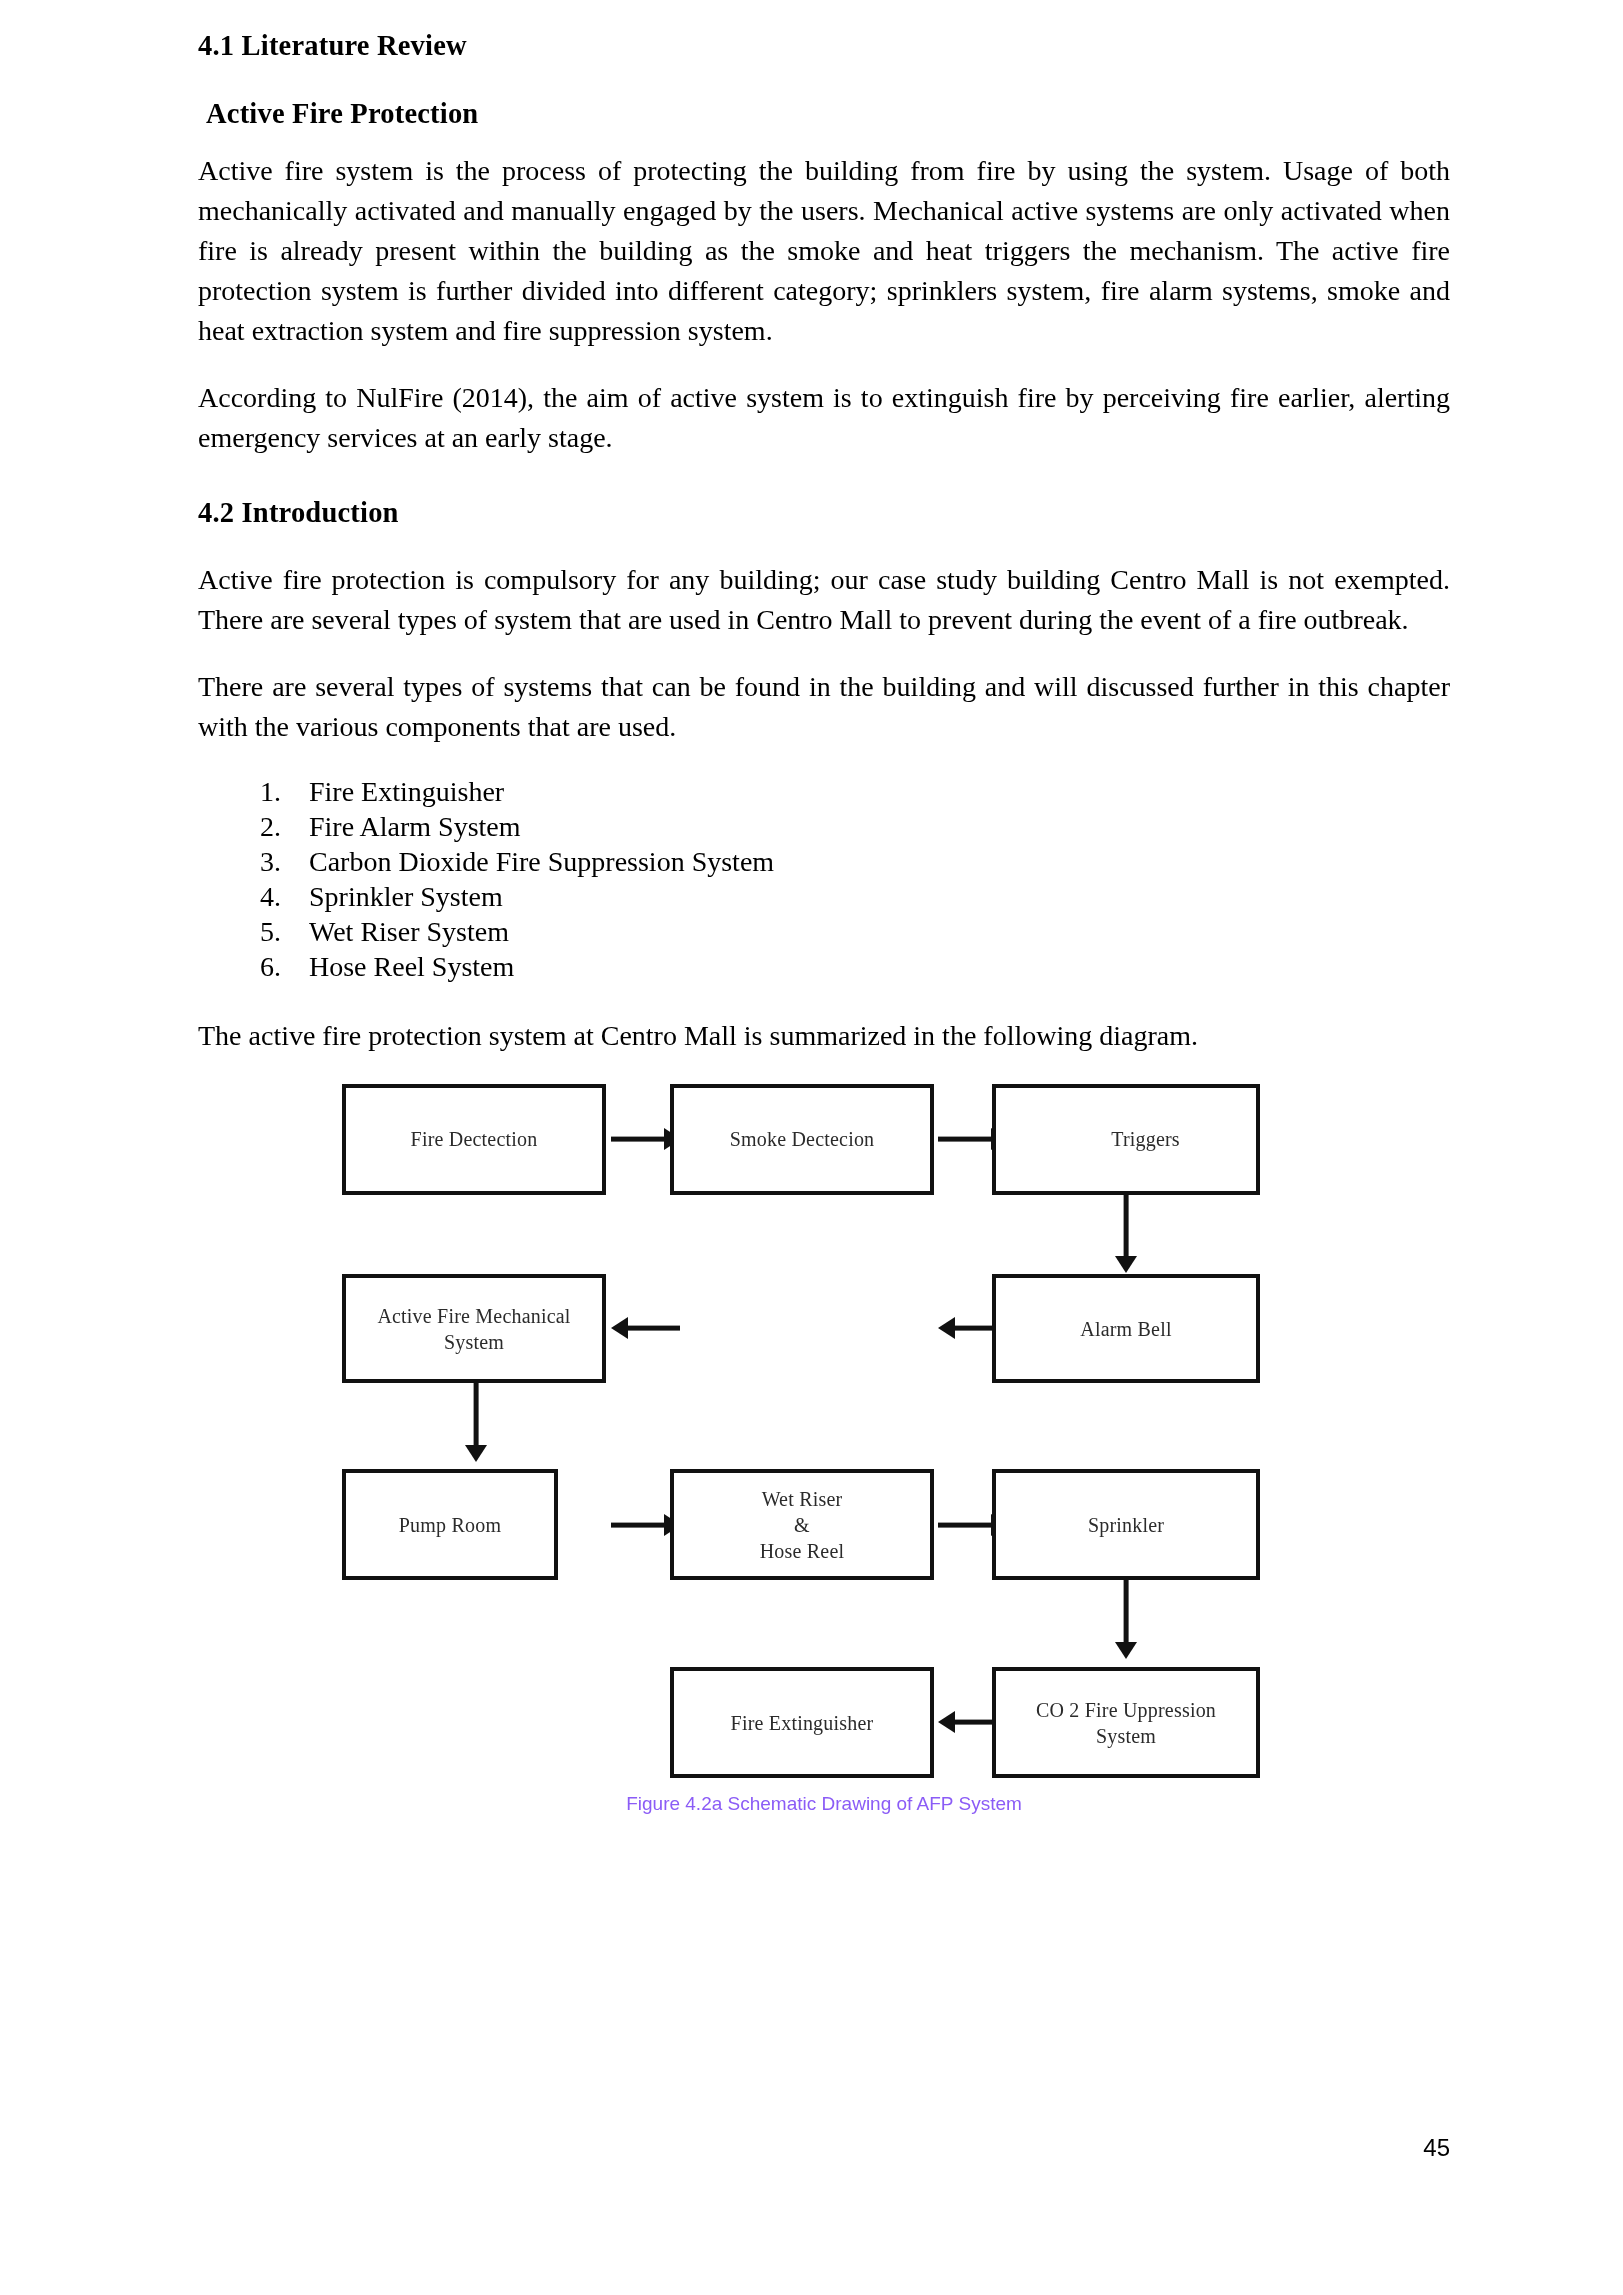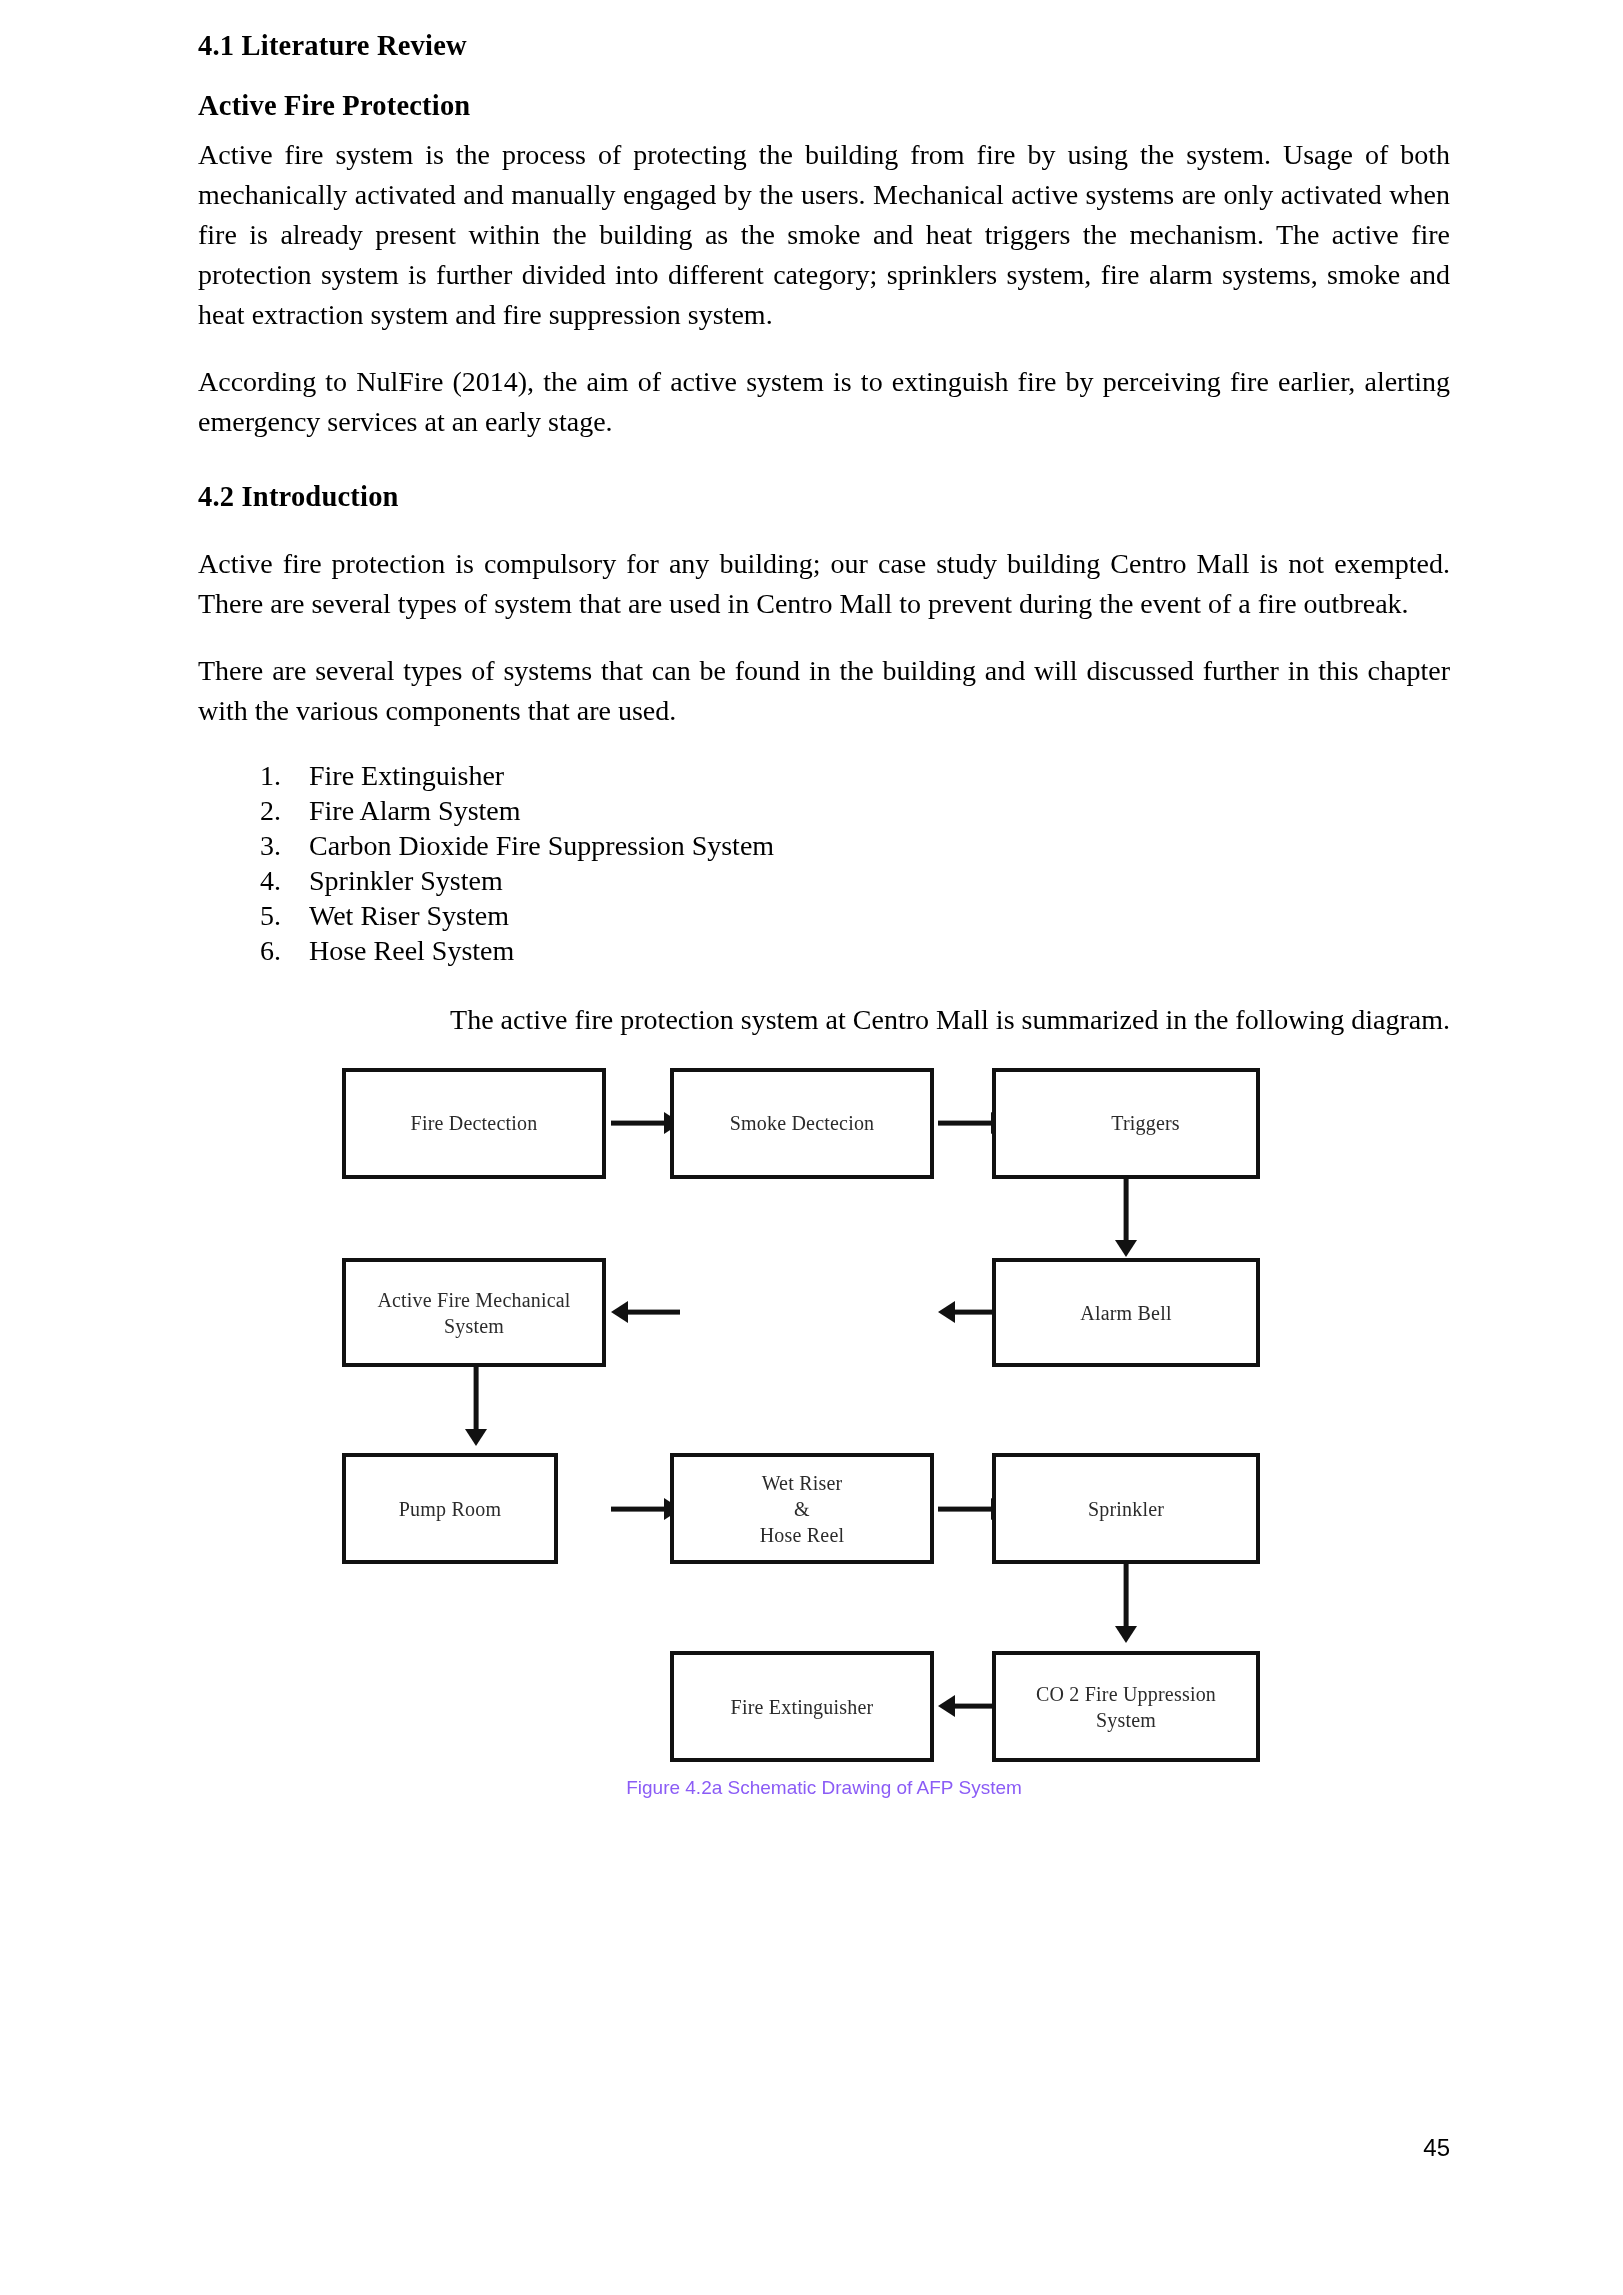--- a/index.html
+++ b/index.html
@@ -30,34 +30,34 @@
     font-size: 28.5px;
     line-height: 1.35;
     margin: 0;
     letter-spacing: 0.2px;
   }
   .h-sub {
     font-family: "Liberation Serif", serif;
     font-weight: bold;
     font-size: 28.5px;
     line-height: 1.35;
-    margin: 0;
+    margin: 8px;
     letter-spacing: 0.2px;
   }
 
   
   .para {
     font-family: "Liberation Serif", serif;
     font-size: 28px;
     line-height: 40px;
     text-align: justify;
     text-justify: inter-word;
     margin: 0;
   }
-  .para.nojust { text-align: right; }
+  .para.nojust { text-align: left; }
 
   .sp-12 { height: 9.5px; }
   .sp-22 { height: 17.4px; }
   .sp-28 { height: 22px; }
   .sp-34 { height: 27px; }
   .sp-40 { height: 32px; }
   .sp-46 { height: 36px; }
 
   
   ol.numlist {

